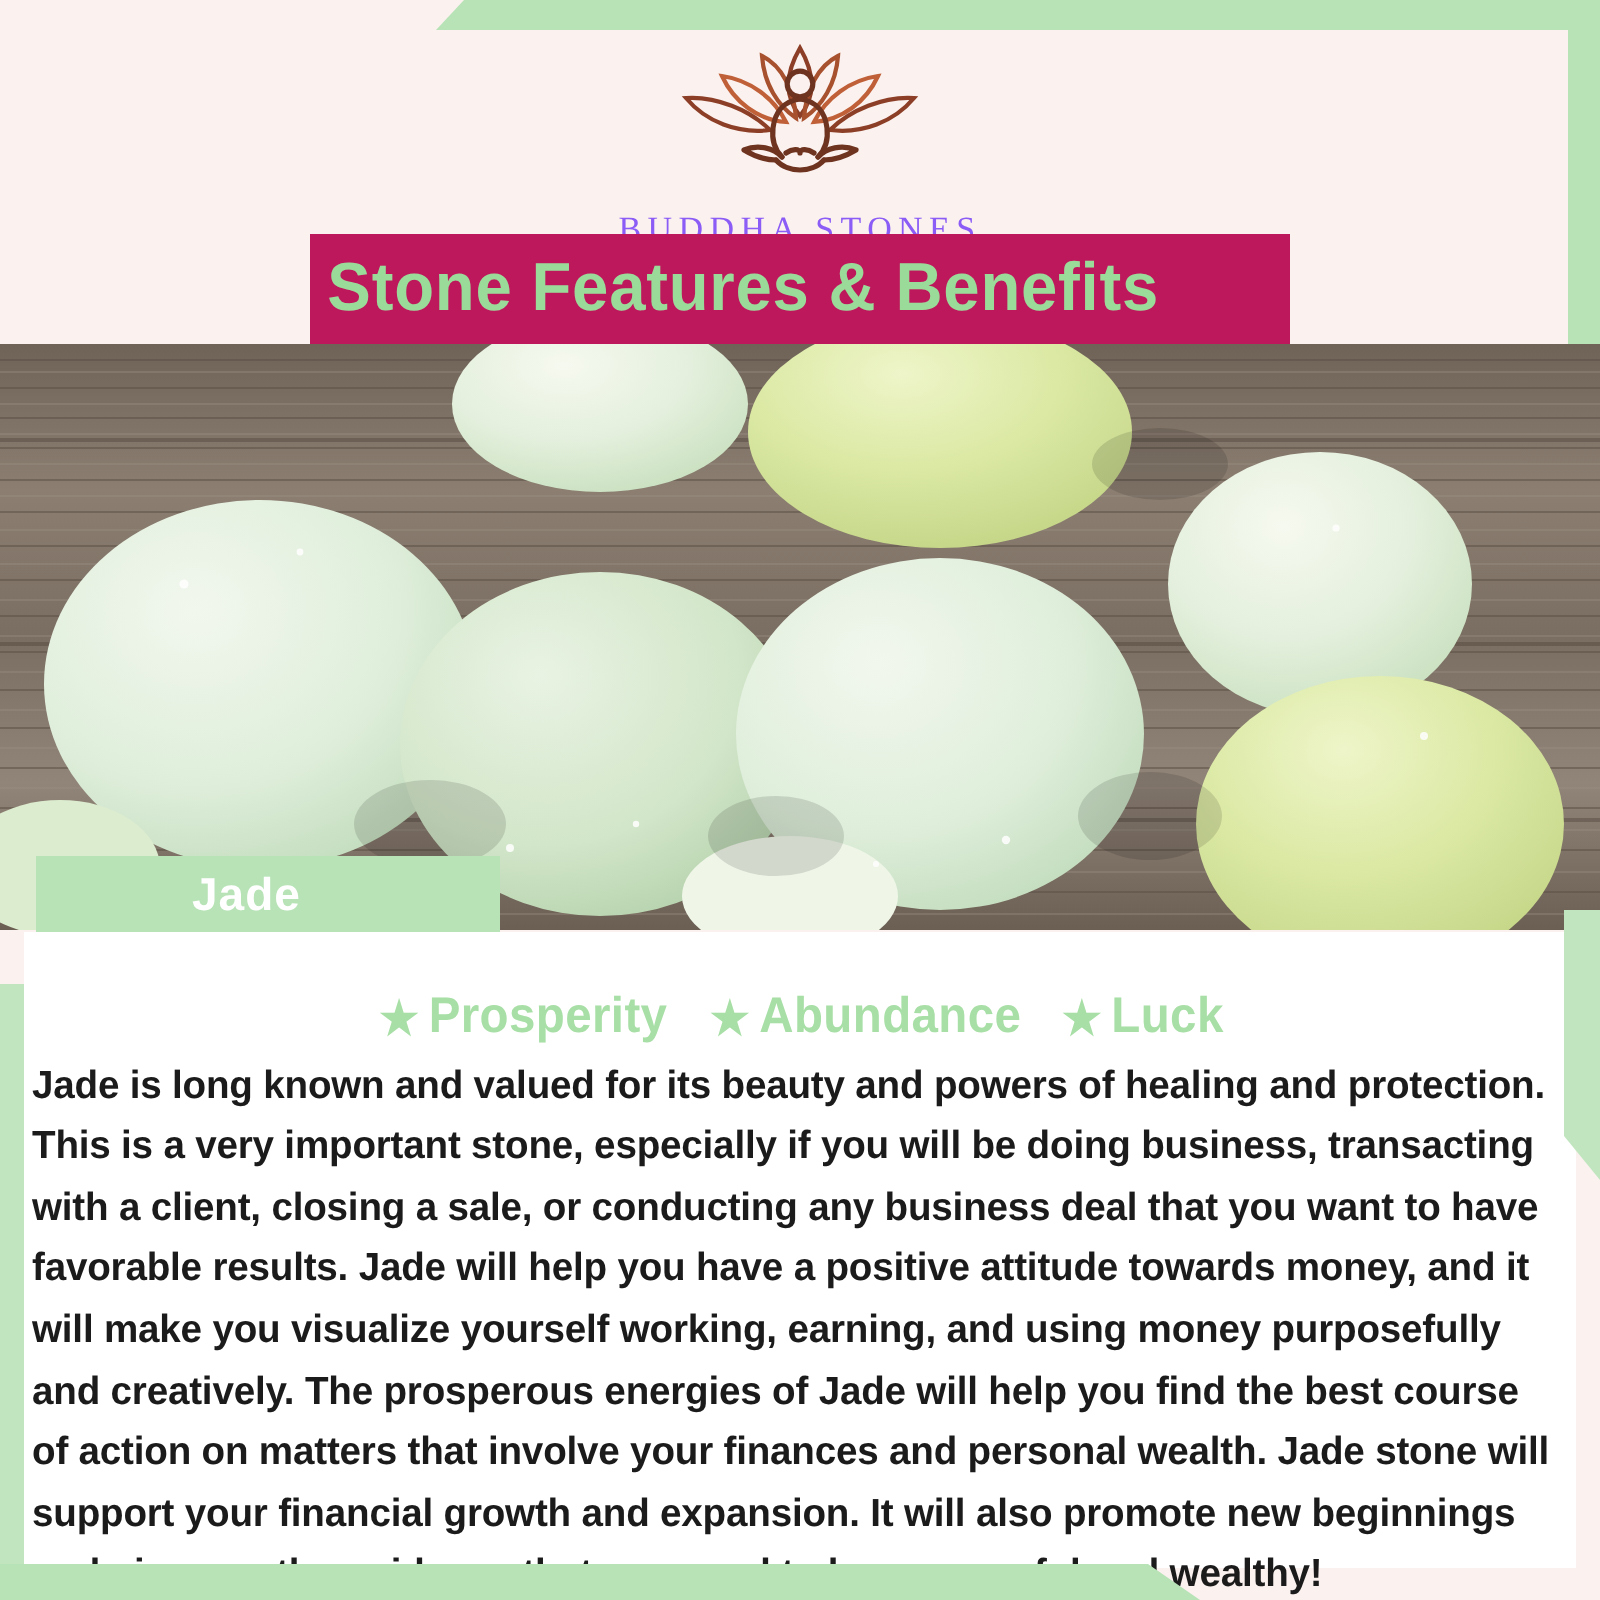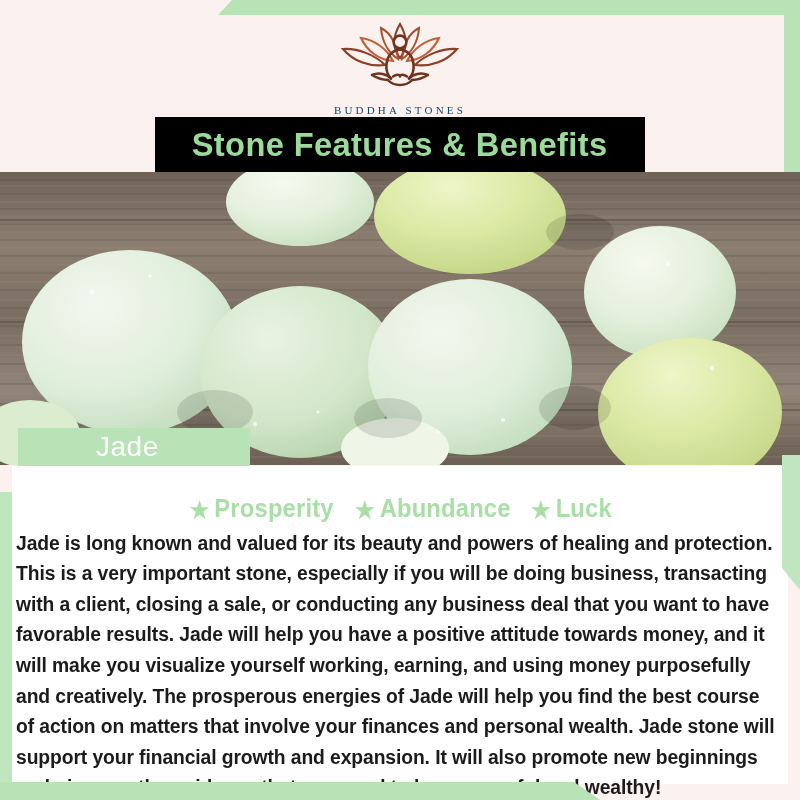--- a/index.html
+++ b/index.html
@@ -86,37 +86,37 @@
     height: 104px;
     display: flex;
     flex-direction: column;
     align-items: center;
     justify-content: flex-start;
   }
   #logo-mark { display: block; }
   #brand-name {
     margin-top: 8px;
     font-family: "Liberation Serif", serif;
-    font-size: 11px;
+    font-size: 17px;
     letter-spacing: 3.2px;
-    color: #0c4a6e;
+    color: #8b5cf6;
     font-weight: 400;
   }
 
   
   #title-banner {
     position: absolute;
     top: 117px;
     left: 155px;
     width: 490px;
     height: 55px;
-    background: #000000;
+    background: #be185d;
     display: flex;
     align-items: center;
-    justify-content: center;
+    justify-content: flex-start;
   }
   #title-text {
     font-family: "Liberation Sans Narrow", "Liberation Sans", sans-serif;
     font-weight: bold;
     font-size: 34px;
     color: #9bdb9a;
     letter-spacing: 0.4px;
     transform: scaleX(0.96);
     white-space: nowrap;
   }
@@ -140,22 +140,22 @@
     left: 18px;
     width: 232px;
     height: 38px;
     background: #b7e3b6;
     display: flex;
     align-items: center;
   }
   #stone-name {
     margin-left: 78px;
     color: #ffffff;
-    font-size: 28px;
-    font-weight: normal;
+    font-size: 23px;
+    font-weight: bold;
     letter-spacing: 0.5px;
   }
 
   
   #body-panel {
     position: absolute;
     top: 466px;
     left: 12px;
     width: 776px;
     height: 318px;

